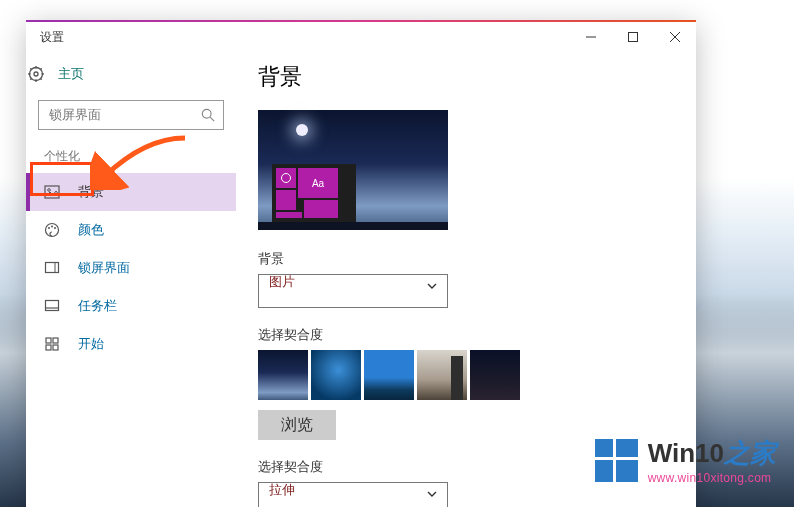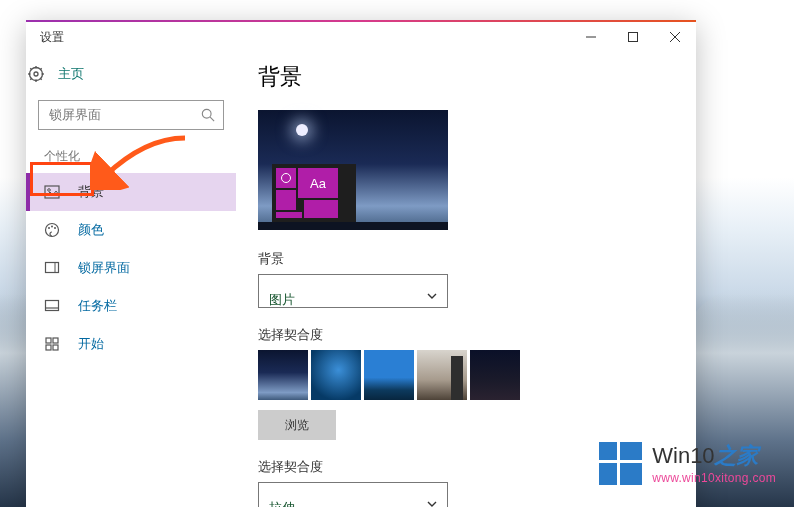--- a/index.html
+++ b/index.html
@@ -116,46 +116,46 @@
     position: absolute; left: 14px; bottom: 8px;
     width: 84px; height: 58px;
     background: #1e1e1e;
     padding: 4px;
   }
   .preview .tile {
     position: absolute; background: #b01ea8;
   }
   .preview .tile.t1 { left: 4px; top: 4px; width: 20px; height: 20px; display:flex;align-items:center;justify-content:center;}
   .preview .tile.t1::after { content:""; width:8px;height:8px;border:1.5px solid #fff;border-radius:50%;}
-  .preview .tile.t2 { left: 26px; top: 4px; width: 40px; height: 30px; display:flex;align-items:center;justify-content:center; color:#fff; font-size:13px; }
+  .preview .tile.t2 { left: 26px; top: 4px; width: 40px; height: 30px; display:flex;align-items:center;justify-content:center; color:#fff; font-size:10px; }
   .preview .tile.t3 { left: 4px; top: 26px; width: 20px; height: 20px; }
   .preview .tile.t4 { left: 4px; top: 48px; width: 26px; height: 6px; }
   .preview .tile.t5 { left: 32px; top: 36px; width: 34px; height: 18px; }
 
   .field-label { font-size: 13px; margin-bottom: 6px; color: #333; }
   .dropdown {
     width: 190px; height: 30px; border: 1px solid #777;
-    display: flex; align-items: flex-start; justify-content: space-between;
-    padding: 16px 10px; font-size: 13px; color: #14532d;
+    display: flex; align-items: flex-end; justify-content: space-between;
+    padding: 16px 10px; font-size: 13px; color: #7f1d1d;
     margin-bottom: 18px;
   }
   .dropdown svg { width: 10px; height: 10px; }
 
   .thumbs { display: flex; gap: 3px; margin-bottom: 10px; }
   .thumbs .th { width: 50px; height: 50px; }
   .th1 { background: linear-gradient(180deg,#0b1530,#1a2a55 45%,#7e9bc4 85%,#3f5a7c); }
   .th2 { background: radial-gradient(circle at 55% 40%, #3b8fd8, #063a66 75%); }
   .th3 { background: linear-gradient(180deg,#2a7fd4 55%, #0d3a5e 80%, #08263f); }
   .th4 { background: linear-gradient(180deg,#d8d4cd,#a79b8d 60%,#4e4338); position:relative; }
   .th4::after{content:"";position:absolute;right:4px;top:6px;bottom:0;width:12px;background:#2e2e2e;}
   .th5 { background: linear-gradient(180deg,#0a1028,#1a1a2a 60%,#2a2230); }
 
   .browse-btn {
     width: 78px; height: 30px; border: none; background: #ccc;
-    font-size: 12px; color: #333;
+    font-size: 16px; color: #333;
     margin-bottom: 18px;
   }
 
   
   .highlight-box {
     position: absolute;
     left: 30px; top: 162px;
     width: 64px; height: 34px;
     border: 3px solid #ff4411;
     pointer-events: none;
@@ -164,21 +164,21 @@
 
   
   .watermark {
     position: absolute; right: 18px; bottom: 22px;
     display: flex; align-items: center; gap: 10px;
     color: #2b7bc7;
   }
   .win-logo { display: grid; grid-template-columns: 18px 22px; grid-template-rows: 18px 22px; gap: 3px; }
   .win-logo > div { background: #2b7bc7; }
   .watermark .txt { display: flex; flex-direction: column; }
-  .watermark .brand { font-size: 22px; font-weight: 400; color: #333; }
+  .watermark .brand { font-size: 26px; font-weight: 700; color: #333; }
   .watermark .brand b { color: #2b7bc7; font-style: italic; }
   .watermark .url { font-size: 12px; color: #ec4899; letter-spacing: .3px; }
 </style>
 </head>
 <body>
 
 <div class="bg-edge-left"></div>
 <div class="bg-edge-right"></div>
 
 <div class="window">

